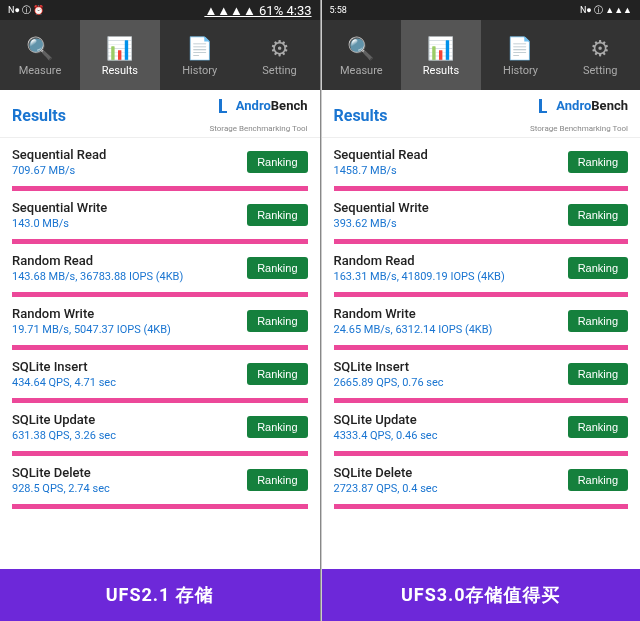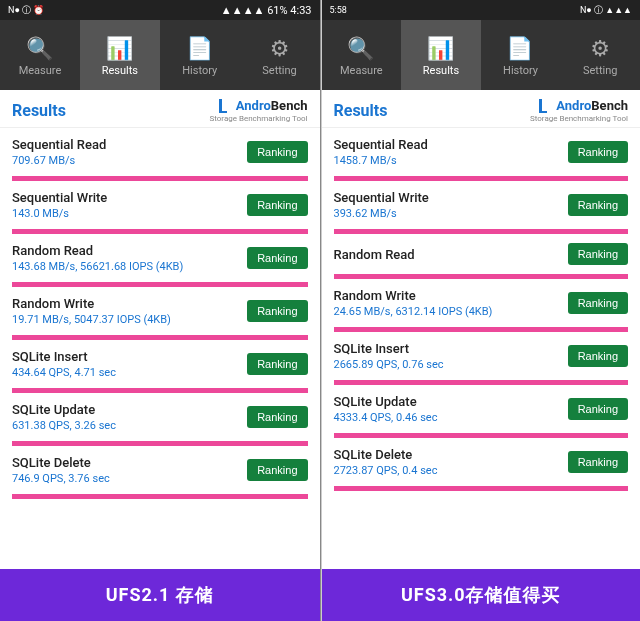--- a/index.html
+++ b/index.html
@@ -103,21 +103,21 @@
       font-size: 13px;
       font-weight: bold;
       color: #222;
     }
     .logo-brand span {
       color: #1a75d1;
     }
     .logo-sub {
       font-size: 8px;
       color: #888;
-      margin-top: 1px;
+      margin-top: 11px;
     }
     
     .result-list {
       flex: 1;
       overflow: hidden;
       padding: 0 12px;
     }
     .result-row {
       display: flex;
       align-items: center;
@@ -167,21 +167,21 @@
       background: #888;
     }
   </style>
 </head>
 <body>
 
 <div id="app" style="display:flex;width:640px;height:621px;overflow:hidden;">
     <div class="panel">
       <div class="status-bar">
         <span style="font-size:9px;">N● ⓘ ⏰</span>
-        <span style="font-size:11px;">▲▲▲▲ 61% 4:33</span>
+        <span style="font-size:13px;text-decoration:underline;">▲▲▲▲ 61% 4:33</span>
       </div>
       <div class="nav-bar">
         <div class="nav-item">
           <span class="nav-icon">🔍</span>
           <span>Measure</span>
         </div>
         <div class="nav-item active">
           <span class="nav-icon">📊</span>
           <span>Results</span>
         </div>
@@ -216,21 +216,21 @@
           <div class="result-row">
       <div class="result-info">
         <span class="result-name">Sequential Write</span>
         <span class="result-value">143.0 MB/s</span>
       </div>
       <button class="ranking-btn">Ranking</button>
     </div>
           <div class="result-row">
       <div class="result-info">
         <span class="result-name">Random Read</span>
-        <span class="result-value">143.68 MB/s, 56621.68 IOPS (4KB)</span>
+        <span class="result-value">143.68 MB/s, 36783.88 IOPS (4KB)</span>
       </div>
       <button class="ranking-btn">Ranking</button>
     </div>
           <div class="result-row">
       <div class="result-info">
         <span class="result-name">Random Write</span>
         <span class="result-value">19.71 MB/s, 5047.37 IOPS (4KB)</span>
       </div>
       <button class="ranking-btn">Ranking</button>
     </div>
@@ -244,21 +244,21 @@
           <div class="result-row">
       <div class="result-info">
         <span class="result-name">SQLite Update</span>
         <span class="result-value">631.38 QPS, 3.26 sec</span>
       </div>
       <button class="ranking-btn">Ranking</button>
     </div>
           <div class="result-row">
       <div class="result-info">
         <span class="result-name">SQLite Delete</span>
-        <span class="result-value">746.9 QPS, 3.76 sec</span>
+        <span class="result-value">928.5 QPS, 2.74 sec</span>
       </div>
       <button class="ranking-btn">Ranking</button>
     </div>
         </div>
       </div>
       <div class="bottom-banner">
         <span>UFS2.1 存储</span>
       </div>
     </div>
     <div class="divider"></div>
@@ -307,20 +307,21 @@
           <div class="result-row">
       <div class="result-info">
         <span class="result-name">Sequential Write</span>
         <span class="result-value">393.62 MB/s</span>
       </div>
       <button class="ranking-btn">Ranking</button>
     </div>
           <div class="result-row">
       <div class="result-info">
         <span class="result-name">Random Read</span>
+        <span class="result-value">163.31 MB/s, 41809.19 IOPS (4KB)</span>
       </div>
       <button class="ranking-btn">Ranking</button>
     </div>
           <div class="result-row">
       <div class="result-info">
         <span class="result-name">Random Write</span>
         <span class="result-value">24.65 MB/s, 6312.14 IOPS (4KB)</span>
       </div>
       <button class="ranking-btn">Ranking</button>
     </div>

